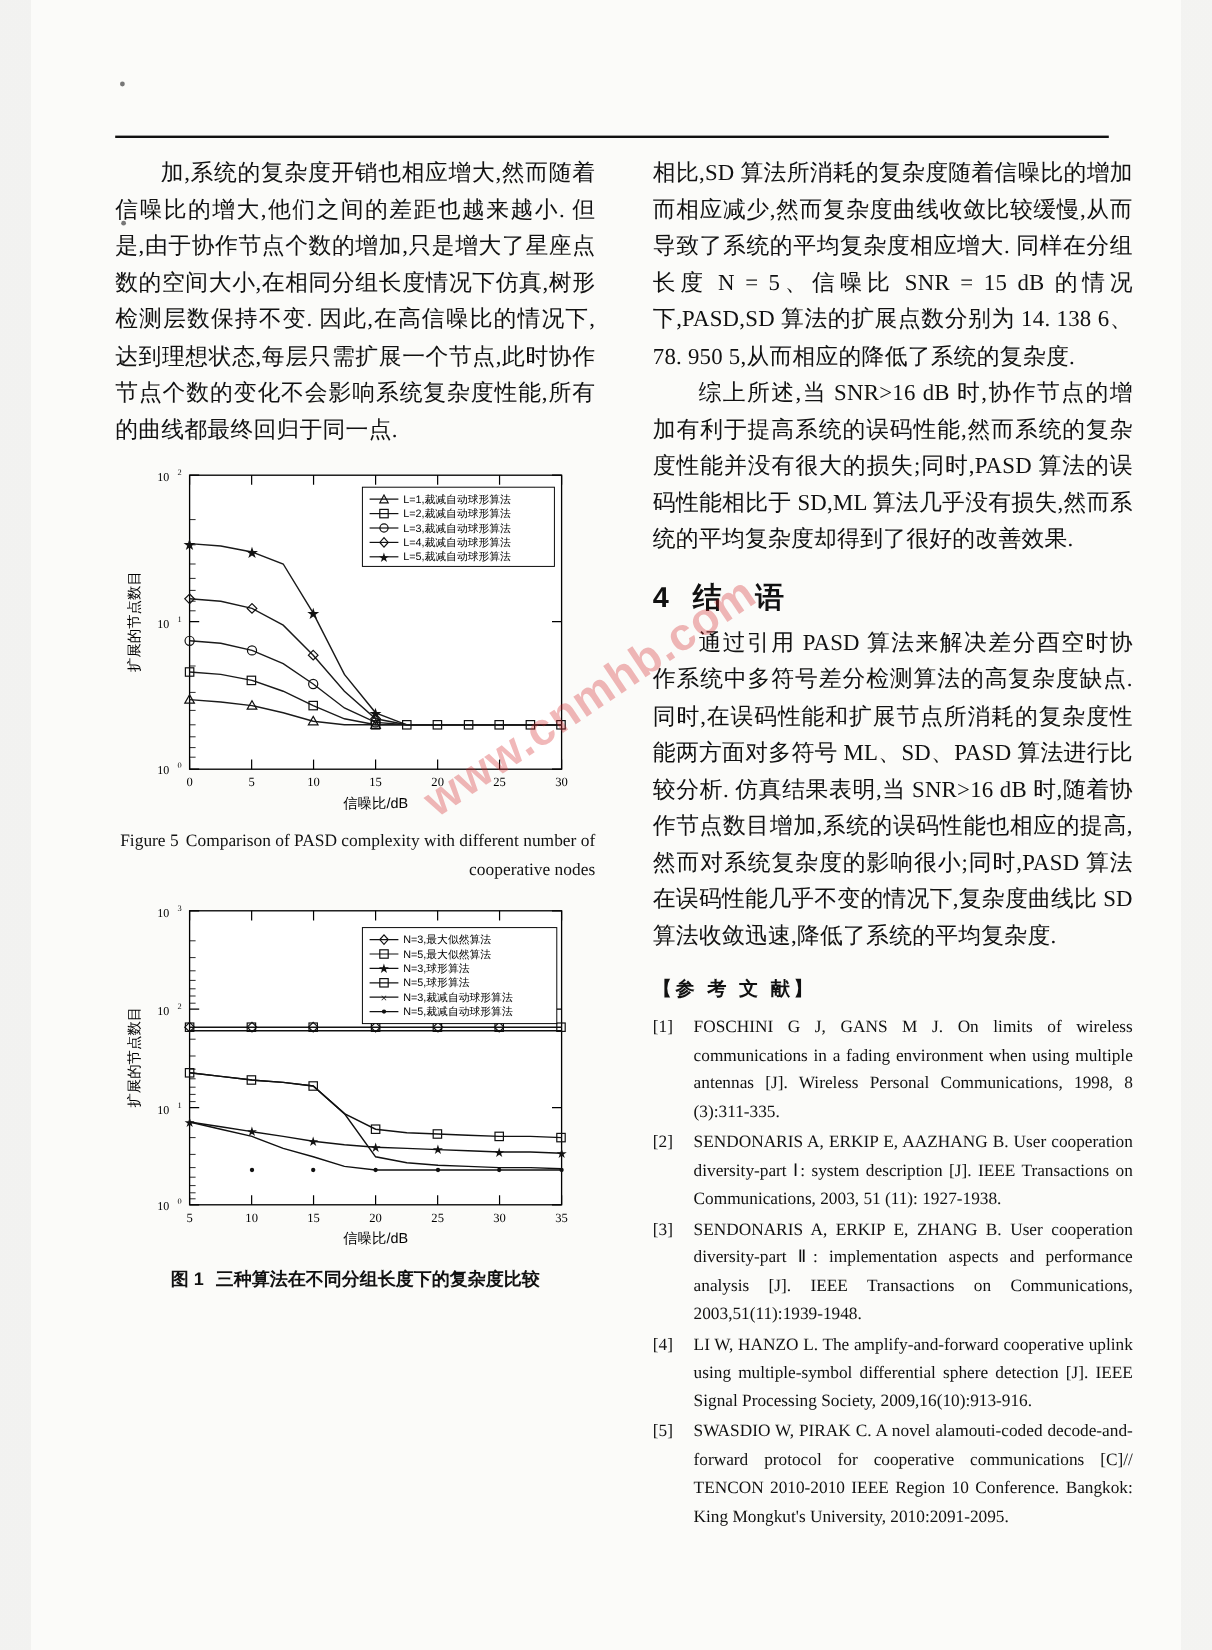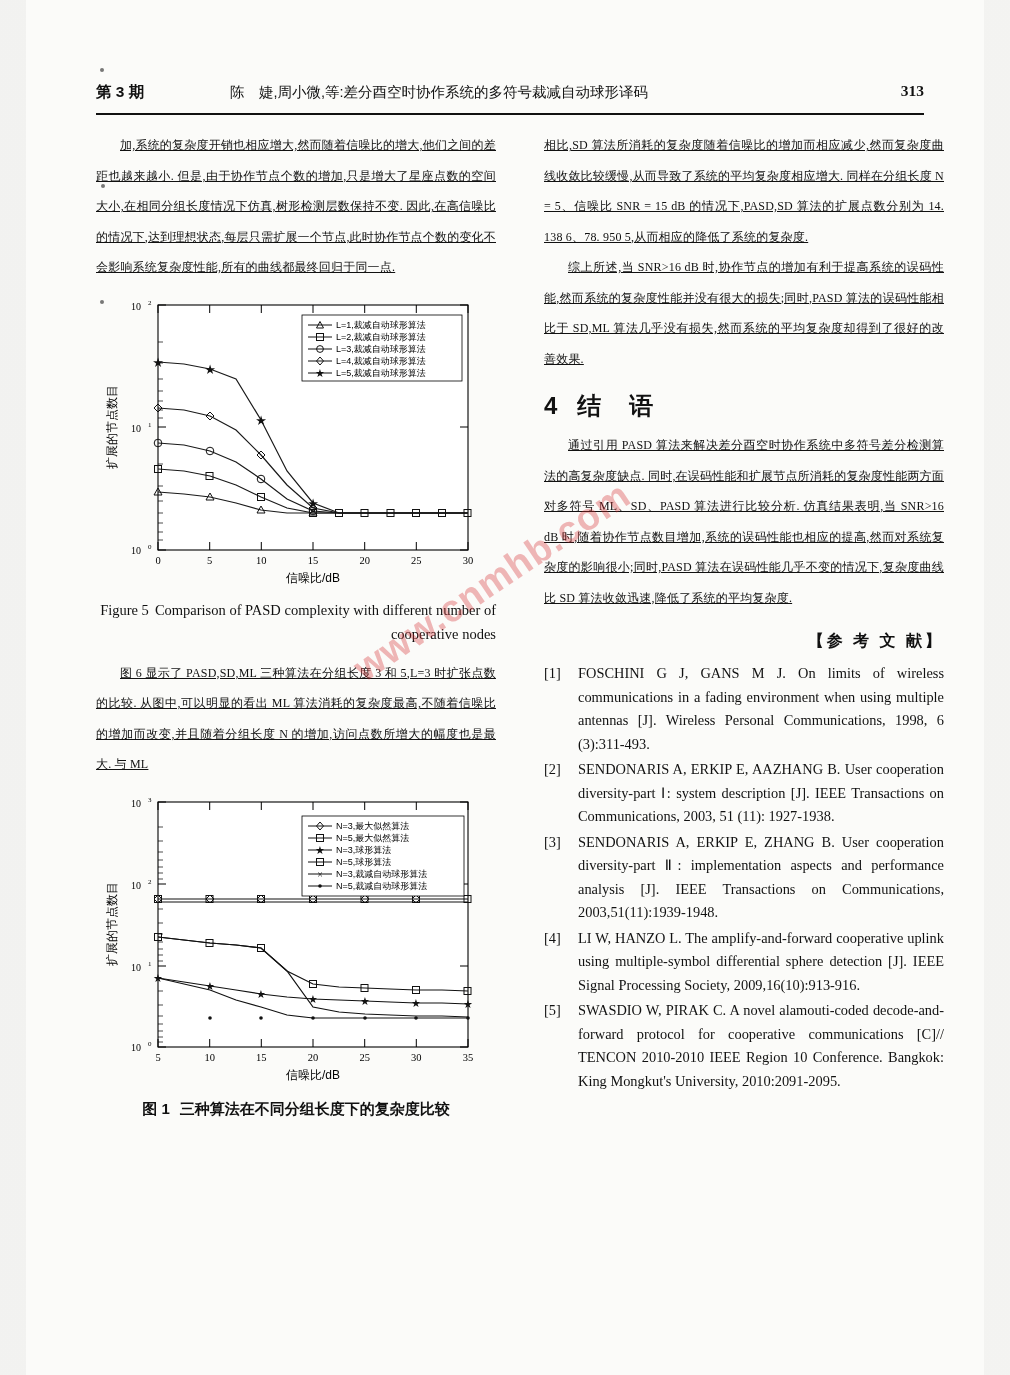--- a/index.html
+++ b/index.html
@@ -27,26 +27,25 @@
   .rule{
     position:absolute;left:96px;top:113px;width:828px;height:2px;background:#111;
   }
   
   .col{position:absolute;top:130px;width:400px;}
   .col-left{left:96px;}
   .col-right{left:544px;}
 
   p.body{
     margin:0 0 0 0;
-    font-size:12px;
+    font-size:19px;
     line-height:30.5px;
     text-align:justify;
     text-justify:inter-ideograph;
     letter-spacing:0.2px;
-    text-decoration:underline;
   }
   p.indent{text-indent:2em;}
 
   
   .figure{margin-top:14px;}
   .figcaption-cn{
     text-align:center;font-weight:bold;font-size:15px;
     font-family:"Liberation Sans",sans-serif;margin-top:6px;
   }
   .figcaption-cn .num{margin-right:10px;}
@@ -60,21 +59,21 @@
 
   
   .sec-head{
     font-size:24px;font-weight:bold;font-family:"Liberation Sans",sans-serif;
     margin:16px 0 8px 0;letter-spacing:2px;
   }
   .sec-head .n{margin-right:18px;}
 
   
   .ref-head{
-    text-align:right;font-weight:bold;font-size:16px;
+    text-align:left;font-weight:bold;font-size:16px;
     font-family:"Liberation Sans",sans-serif;
     margin:18px 0 10px 0;letter-spacing:3px;
   }
   .ref{
     position:relative;
     padding-left:34px;
     font-size:14.4px;
     line-height:23.5px;
     text-align:justify;
     margin-bottom:2px;
@@ -92,25 +91,20 @@
     pointer-events:none;
     letter-spacing:1px;
   }
   .dot-mark{position:absolute;width:4px;height:4px;border-radius:50%;background:#777;}
 </style>
 </head>
 <body>
 
 <div class="page">
 
-  <div class="header">
-    <div class="issue">第 3 期</div>
-    <div class="hd-title">陈　婕,周小微,等:差分酉空时协作系统的多符号裁减自动球形译码</div>
-    <div class="pageno">313</div>
-  </div>
   <div class="rule"></div>
 
   <div class="dot-mark" style="left:100px;top:68px;"></div>
   <div class="dot-mark" style="left:101px;top:184px;"></div>
   <div class="dot-mark" style="left:100px;top:300px;"></div>
 
   <div class="col col-left">
 
     <p class="body indent">加,系统的复杂度开销也相应增大,然而随着信噪比的增大,他们之间的差距也越来越小. 但是,由于协作节点个数的增加,只是增大了星座点数的空间大小,在相同分组长度情况下仿真,树形检测层数保持不变. 因此,在高信噪比的情况下,达到理想状态,每层只需扩展一个节点,此时协作节点个数的变化不会影响系统复杂度性能,所有的曲线都最终回归于同一点.</p>
 
@@ -255,21 +249,20 @@
               <text x="240" y="79">L=5,裁减自动球形算法</text>
             </g>
           </g>
         </svg>
       </div>
       <div class="figcaption-en">
         <span class="lbl">Figure 5</span><span>Comparison of PASD complexity with different number of cooperative nodes</span>
       </div>
     </div>
 
-    <p class="body indent" style="margin-top:12px;">图 6 显示了 PASD,SD,ML 三种算法在分组长度 3 和 5,L=3 时扩张点数的比较. 从图中,可以明显的看出 ML 算法消耗的复杂度最高,不随着信噪比的增加而改变,并且随着分组长度 N 的增加,访问点数所增大的幅度也是最大. 与 ML</p>
 
     <div class="figure">
       <div class="plot">
         <svg width="400" height="300" viewBox="0 0 400 300">
           <rect x="62" y="8" width="310" height="245" fill="#ffffff" stroke="#000" stroke-width="1.1"></rect>
           <g font-family="Liberation Serif, serif" font-size="10" fill="#000">
             <text x="40" y="13" text-anchor="middle">10</text>
               <text x="52" y="8" font-size="7">3</text>
             <text x="40" y="95" text-anchor="middle">10</text>
               <text x="52" y="90" font-size="7">2</text>
@@ -430,21 +423,21 @@
     <div class="sec-head">
       <span class="n">4</span><span>结　语</span>
     </div>
 
     <p class="body indent">通过引用 PASD 算法来解决差分酉空时协作系统中多符号差分检测算法的高复杂度缺点. 同时,在误码性能和扩展节点所消耗的复杂度性能两方面对多符号 ML、SD、PASD 算法进行比较分析. 仿真结果表明,当 SNR&gt;16 dB 时,随着协作节点数目增加,系统的误码性能也相应的提高,然而对系统复杂度的影响很小;同时,PASD 算法在误码性能几乎不变的情况下,复杂度曲线比 SD 算法收敛迅速,降低了系统的平均复杂度.</p>
 
     <div class="ref-head">【参  考  文  献】</div>
 
     <div class="ref">
       <span class="tag">[1]</span>
-      <span>FOSCHINI G J, GANS M J. On limits of wireless communications in a fading environment when using multiple antennas [J]. Wireless Personal Communications, 1998, 6 (3):311-493.</span>
+      <span>FOSCHINI G J, GANS M J. On limits of wireless communications in a fading environment when using multiple antennas [J]. Wireless Personal Communications, 1998, 8 (3):311-335.</span>
     </div>
     <div class="ref">
       <span class="tag">[2]</span>
       <span>SENDONARIS A, ERKIP E, AAZHANG B. User cooperation diversity-part Ⅰ: system description [J]. IEEE Transactions on Communications, 2003, 51 (11): 1927-1938.</span>
     </div>
     <div class="ref">
       <span class="tag">[3]</span>
       <span>SENDONARIS A, ERKIP E, ZHANG B. User cooperation diversity-part Ⅱ: implementation aspects and performance analysis [J]. IEEE Transactions on Communications, 2003,51(11):1939-1948.</span>
     </div>
     <div class="ref">

